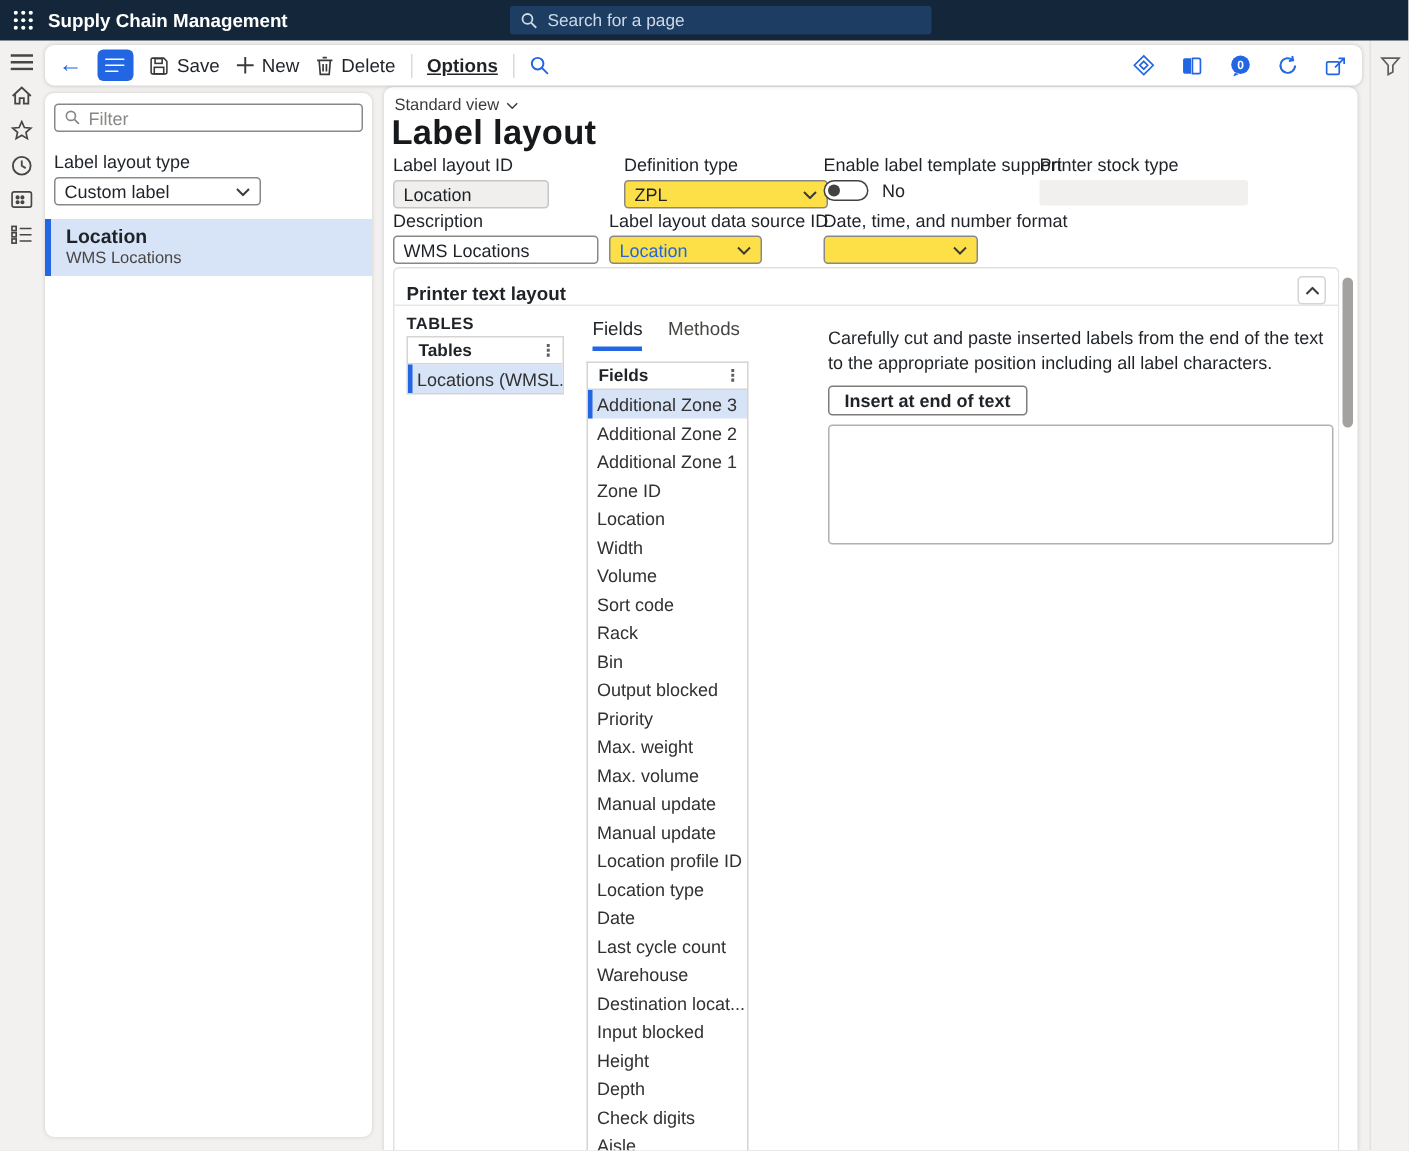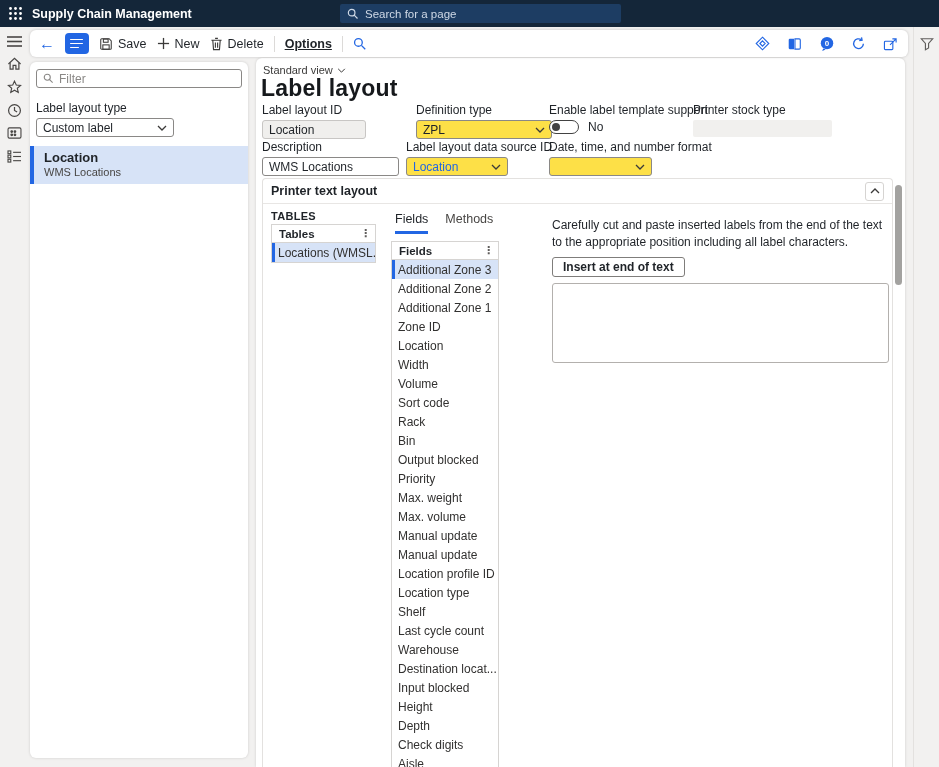--- a/index.html
+++ b/index.html
@@ -61,21 +61,21 @@
   .ddl { height:19px; border:1px solid #8a8886; border-radius:3px; background:#fde047; display:flex; align-items:center; justify-content:space-between; padding:0 6px; cursor:pointer; }
   .ddl .v { font-size:12px; }
   .ddl .v.link { color:var(--accent); }
   .noborder-ro { height:17px; background:#f1f0ee; border-radius:2px; }
   .toggle-row { display:flex; align-items:center; gap:9px; margin-top:2px; }
   .toggle { width:30px; height:14px; border:1.5px solid #424242; border-radius:8px; position:relative; cursor:pointer; background:#fff; }
   .toggle .knob { position:absolute; left:2px; top:1.5px; width:8px; height:8px; border-radius:50%; background:#424242; }
 
   
   .section { position:absolute; left:6px; right:12px; top:120px; bottom:0; border:1px solid #e3e1df; border-bottom:none; border-radius:4px 4px 0 0; }
-  .sec-head { height:25px; border-bottom:1px solid #e8e6e4; display:flex; align-items:center; padding:0 8px; }
+  .sec-head { height:25px; border-bottom:1px solid #e8e6e4; display:flex; align-items:flex-end; padding:0 8px; }
   .sec-title { font-size:12.5px; font-weight:bold; }
   .sec-collapse { margin-left:auto; width:19px; height:19px; border:1px solid #d6d4d2; border-radius:3px; display:flex; align-items:center; justify-content:center; cursor:pointer; background:#fff; }
   .sec-body { position:relative; height:calc(100% - 25px); }
   .tables-caption { position:absolute; left:8px; top:6px; font-size:11px; font-weight:bold; letter-spacing:.3px; }
   .grid { position:absolute; border:1px solid #d6d4d2; background:#fff; }
   .grid-tables { left:8px; top:20px; width:105px; }
   .grid-head { height:18px; display:flex; align-items:center; justify-content:space-between; padding:0 4px 0 7px; border-bottom:1px solid #d6d4d2; font-size:11.5px; font-weight:bold; }
   .dots { color:#605e5c; font-size:11px; cursor:pointer; letter-spacing:0; }
   .grow { height:19px; display:flex; align-items:center; padding:0 6px; font-size:12px; color:#323130; cursor:pointer; white-space:nowrap; overflow:hidden; }
   .grow.sel { background:var(--sel); border-left:3px solid var(--accent); padding-left:3px; }
@@ -401,21 +401,21 @@
             <div class="grow">Rack</div>
             <div class="grow">Bin</div>
             <div class="grow">Output blocked</div>
             <div class="grow">Priority</div>
             <div class="grow">Max. weight</div>
             <div class="grow">Max. volume</div>
             <div class="grow">Manual update</div>
             <div class="grow">Manual update</div>
             <div class="grow">Location profile ID</div>
             <div class="grow">Location type</div>
-            <div class="grow">Shelf</div>
+            <div class="grow">Date</div>
             <div class="grow">Last cycle count</div>
             <div class="grow">Warehouse</div>
             <div class="grow">Destination locat...</div>
             <div class="grow">Input blocked</div>
             <div class="grow">Height</div>
             <div class="grow">Depth</div>
             <div class="grow">Check digits</div>
             <div class="grow">Aisle</div>
           </div>
       </div>

